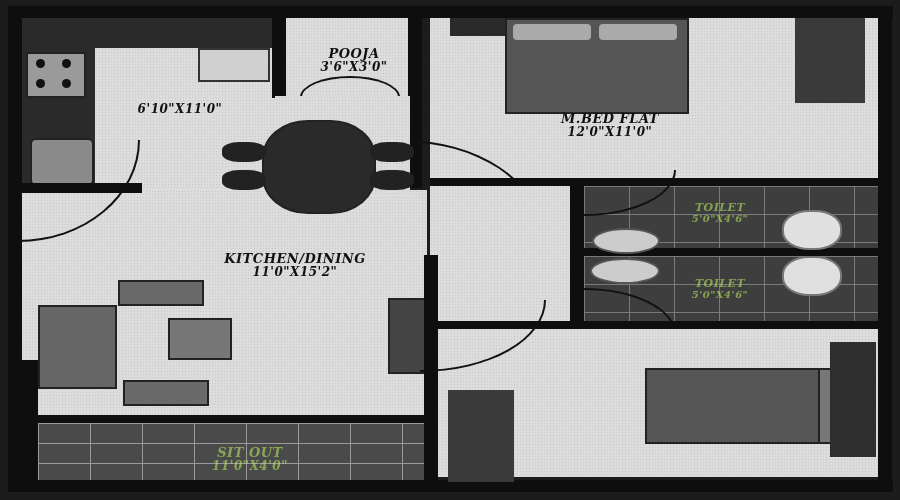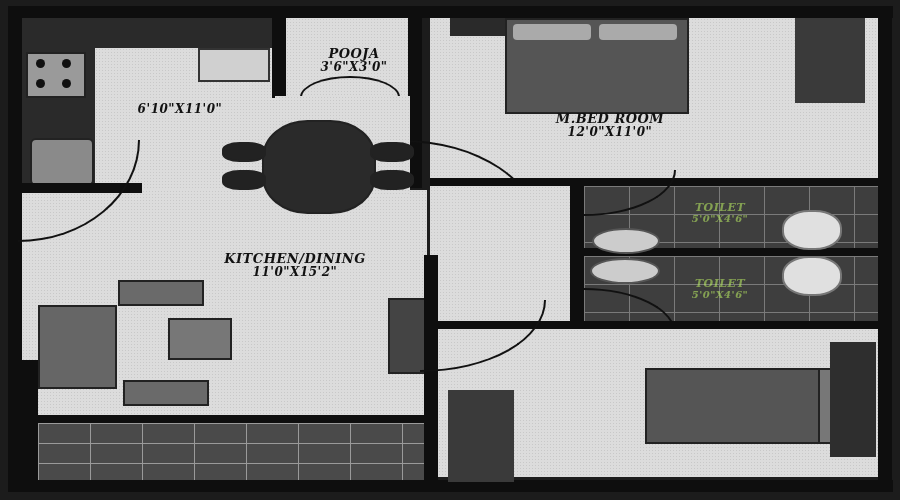--- a/index.html
+++ b/index.html
@@ -59,21 +59,21 @@
   <div class="door" style="left:300px;top:76px;width:96px;height:40px;border-width:2px 2px 0 2px;border-color:#111;border-radius:50% 50% 0 0;"></div>
 
   <div class="floor" style="left:430px;top:18px;width:448px;height:160px;"></div>
   <div class="dark" style="left:450px;top:18px;width:200px;height:18px;"></div>
   <div class="furn" style="left:505px;top:18px;width:180px;height:92px;background:#555;">
     <div style="position:absolute;left:6px;top:4px;width:78px;height:16px;background:#aaa;border-radius:4px;"></div>
     <div style="position:absolute;left:92px;top:4px;width:78px;height:16px;background:#aaa;border-radius:4px;"></div>
   </div>
   <div class="dark" style="left:795px;top:18px;width:70px;height:85px;background:#3a3a3a;"></div>
   <div class="label" style="left:520px;top:112px;width:180px;">
-    <span class="name">M.BED ROOM</span>
+    <span class="name">M.BED FLAT</span>
     <span class="dim">12'0"X11'0"</span>
   </div>
   <div class="door" style="left:402px;top:140px;width:136px;height:90px;border-width:2px 2px 0 0;border-color:#111 #111 transparent transparent;border-radius:0 100% 0 0;"></div>
   <div class="wall" style="left:430px;top:178px;width:448px;height:8px;"></div>
 
   <div class="floor" style="left:22px;top:190px;width:405px;height:225px;"></div>
   <div class="floor" style="left:275px;top:96px;width:135px;height:100px;"></div>
   <div class="floor" style="left:430px;top:186px;width:140px;height:135px;"></div>
   <div class="wall" style="left:22px;top:183px;width:120px;height:10px;"></div>
   <div class="door" style="left:18px;top:140px;width:120px;height:100px;border-width:0 2px 2px 0;border-color:transparent #111 #111 transparent;border-radius:0 0 100% 0;"></div>
@@ -92,20 +92,24 @@
   <div class="furn" style="left:38px;top:305px;width:75px;height:80px;background:#666;"></div>
   <div class="furn" style="left:118px;top:280px;width:82px;height:22px;background:#6a6a6a;"></div>
   <div class="furn" style="left:123px;top:380px;width:82px;height:22px;background:#6a6a6a;"></div>
   <div class="furn" style="left:168px;top:318px;width:60px;height:38px;background:#777;"></div>
   <div class="furn" style="left:388px;top:298px;width:36px;height:72px;background:#444;"></div>
   <div class="wall" style="left:424px;top:255px;width:14px;height:228px;"></div>
   <div class="wall" style="left:8px;top:360px;width:30px;height:120px;"></div>
   <div class="wall" style="left:22px;top:415px;width:410px;height:8px;"></div>
 
   <div class="tile" style="left:38px;top:423px;width:386px;height:57px;"></div>
+  <div class="label faint" style="left:150px;top:446px;width:200px;">
+    <span class="name">SIT OUT</span>
+    <span class="dim">11'0"X4'0"</span>
+  </div>
 
   <div class="wall" style="left:570px;top:178px;width:14px;height:150px;"></div>
   <div class="tile2" style="left:584px;top:186px;width:294px;height:62px;"></div>
   <div class="wall" style="left:584px;top:248px;width:294px;height:8px;"></div>
   <div class="tile2" style="left:584px;top:256px;width:294px;height:65px;"></div>
   <div class="furn round" style="left:592px;top:228px;width:64px;height:22px;background:#ccc;border-color:#555;"></div>
   <div class="furn round" style="left:590px;top:258px;width:66px;height:22px;background:#ccc;border-color:#555;"></div>
   <div class="furn" style="left:782px;top:210px;width:56px;height:36px;background:#e0e0e0;border-radius:45%;border-color:#777;"></div>
   <div class="furn" style="left:782px;top:256px;width:56px;height:36px;background:#e0e0e0;border-radius:45%;border-color:#777;"></div>
   <div class="door" style="left:584px;top:170px;width:90px;height:44px;border-width:0 2px 2px 0;border-color:transparent #111 #111 transparent;border-radius:0 0 100% 0;"></div>

